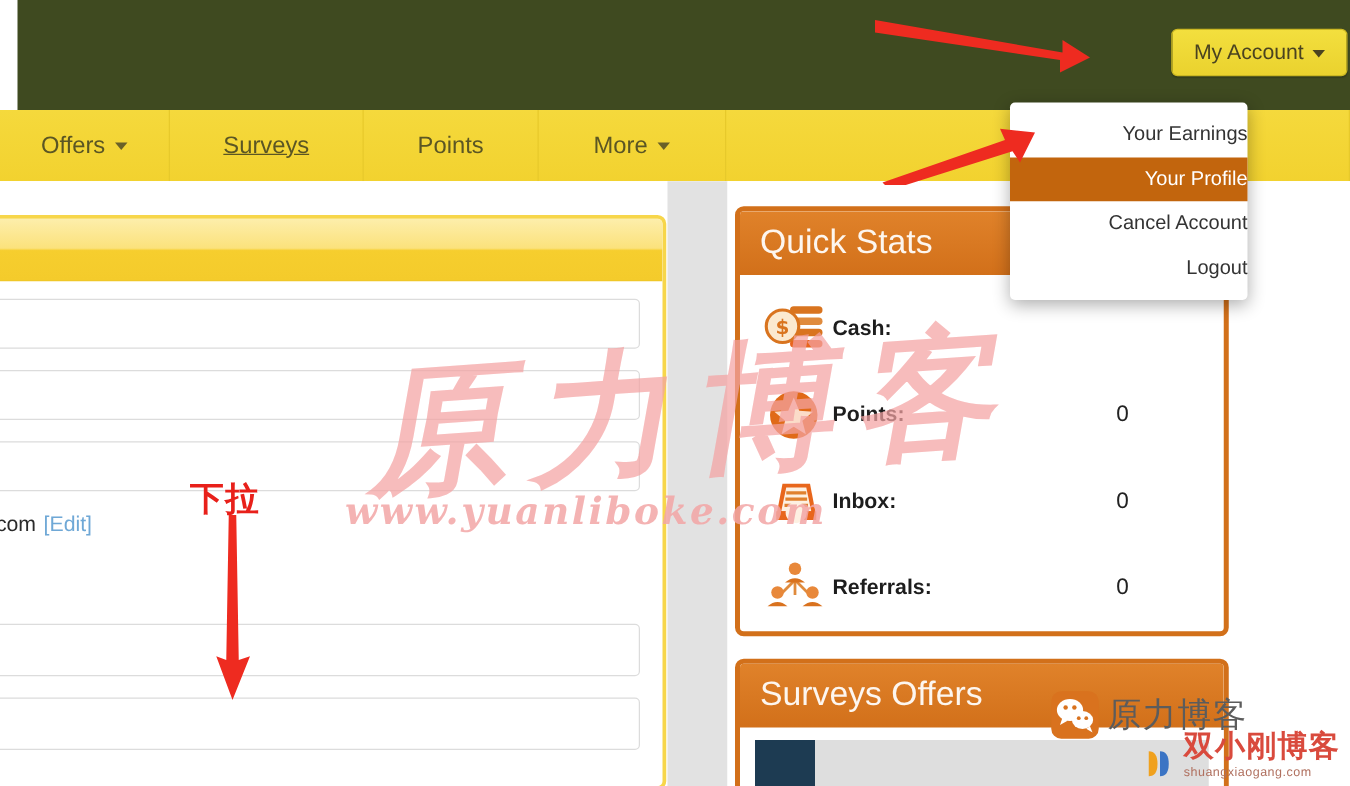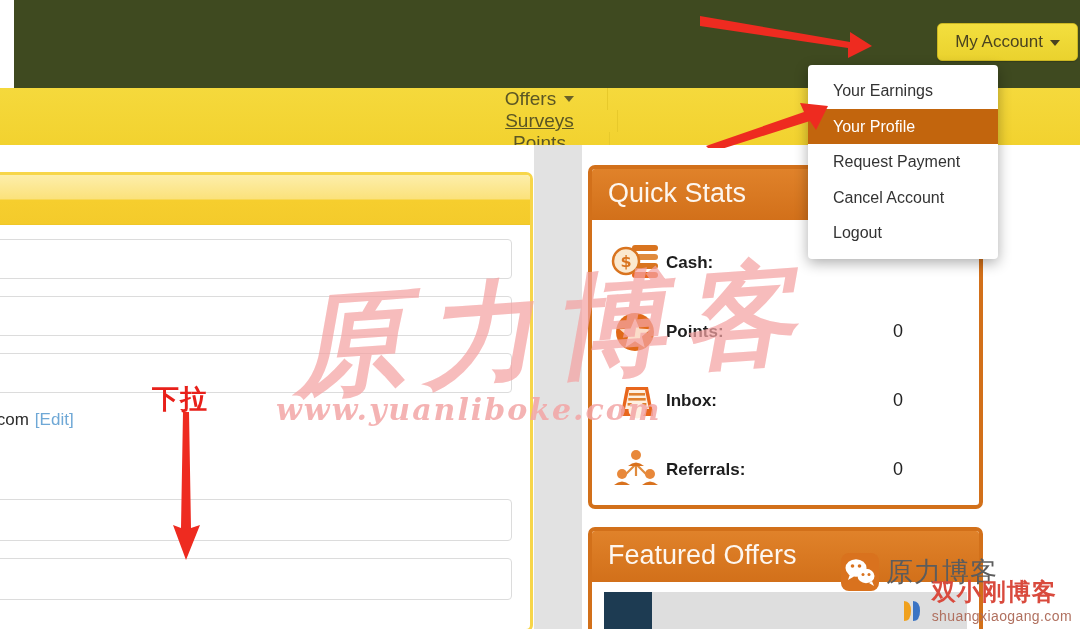--- a/index.html
+++ b/index.html
@@ -31,21 +31,21 @@
   .acct-btn .caret {
     display: inline-block; margin-left: 7px;
     border-left: 5px solid transparent; border-right: 5px solid transparent;
     border-top: 6px solid #4a4320; vertical-align: middle;
   }
 
   
   .nav {
     position: absolute; left: 0; top: 88px; width: 1080px; height: 57px;
     background: linear-gradient(180deg,#f5d93c 0%, #f2d22f 100%);
-    display: flex; align-items: center; flex-direction: column;
+    display: flex; align-items: center;
   }
   .nav-item {
     height: 57px; display: flex; align-items: center; justify-content: center;
     font-size: 19px; color: #5b5624;
     border-right: 1px solid #e7c92b;
     cursor: pointer; user-select: none;
   }
   .nav-item .caret {
     display: inline-block; margin-left: 8px;
     border-left: 5px solid transparent; border-right: 5px solid transparent;
@@ -130,26 +130,27 @@
     position: absolute; left: 6px; top: 382px; width: 395px; height: 150px;
   }
   .featured .panel-head { font-size: 27px; }
   .featured-body { padding: 10px 12px; background: #fff; height: 100px; }
   .thumb-row { display: flex; gap: 0; }
   .thumb { width: 48px; height: 40px; background: #1d3b52; }
   .thumb-rest { flex: 1; height: 40px; background: #dedede; }
 
   
   .dropdown {
-    position: absolute; left: 808px; top: 65px; width: 190px;
+    position: absolute; left: 808px; top: 82px; width: 190px;
     background: #ffffff;
     border-radius: 4px;
     box-shadow: 0 4px 14px rgba(0,0,0,.32);
     padding: 8px 0 8px 0;
     z-index: 60;
+    text-align: right;
   }
   .dd-item {
     padding: 7px 0 7px 25px;
     font-size: 16px; color: #333333;
     cursor: pointer; white-space: nowrap;
     line-height: 1.35;
   }
   .dd-item.active { background: #c2650d; color: #ffffff; }
 
   
@@ -191,21 +192,21 @@
     font-size: 27px; color: #5c5c5c; font-family: "DejaVu Sans", sans-serif;
     letter-spacing: 1px;
   }
   .logo-sxg {
     position: absolute; right: 8px; bottom: 5px; z-index: 70;
     display: flex; align-items: flex-end; gap: 6px;
   }
   .sxg-mark { width: 26px; height: 26px; position: relative; }
   .sxg-right { display: flex; flex-direction: column; align-items: flex-start; }
   .sxg-cn { font-size: 24px; color: #d94a3d; font-weight: bold; letter-spacing: 1px; font-family: Liberation Sans, sans-serif;}
-  .sxg-url { font-size: 14px; color: #b0705f; letter-spacing: .4px; text-align: center; }
+  .sxg-url { font-size: 10px; color: #b0705f; letter-spacing: .4px; text-align: center; }
 </style>
 </head>
 <body>
 
 <div id="app">
 
   <div class="top-header">
     <div class="acct-btn">
       <span>My Account</span><span class="caret"></span>
     </div>
@@ -328,39 +329,38 @@
               </svg>
             </div>
             <div class="stat-label">Referrals:</div>
             <div class="stat-value">0</div>
           </div>
 
         </div>
       </div>
 
       <div class="panel featured">
-        <div class="panel-head">Featured Offers</div>
+        <div class="panel-head">Surveys Offers</div>
         <div class="featured-body">
           <div class="thumb-row">
             <div class="thumb"></div>
             <div class="thumb-rest"></div>
           </div>
         </div>
       </div>
 
     </div>
   </div>
 
   <div class="wm wm-cn" style="left:292px; top:255px;">原力博客</div>
   <div class="wm wm-url" style="left:276px; top:392px;">www.yuanliboke.com</div>
 
   <div class="dropdown">
     <div class="dd-item">Your Earnings</div>
     <div class="dd-item active">Your Profile</div>
-    <div class="dd-item">Request Payment</div>
     <div class="dd-item">Cancel Account</div>
     <div class="dd-item">Logout</div>
   </div>
 
   <svg class="arrow-svg" style="left:700px; top:14px;" width="180" height="50" viewBox="0 0 180 50">
     <polygon points="0,2 150,28 150,18 172,32 148,44 148,34 0,12" fill="#ee2b20"></polygon>
   </svg>
 
   <svg class="arrow-svg" style="left:704px; top:100px;" width="130" height="48" viewBox="0 0 130 48">
     <polygon points="2,46 100,12 96,3 124,6 112,30 106,21 8,52" fill="#ee2b20"></polygon>

